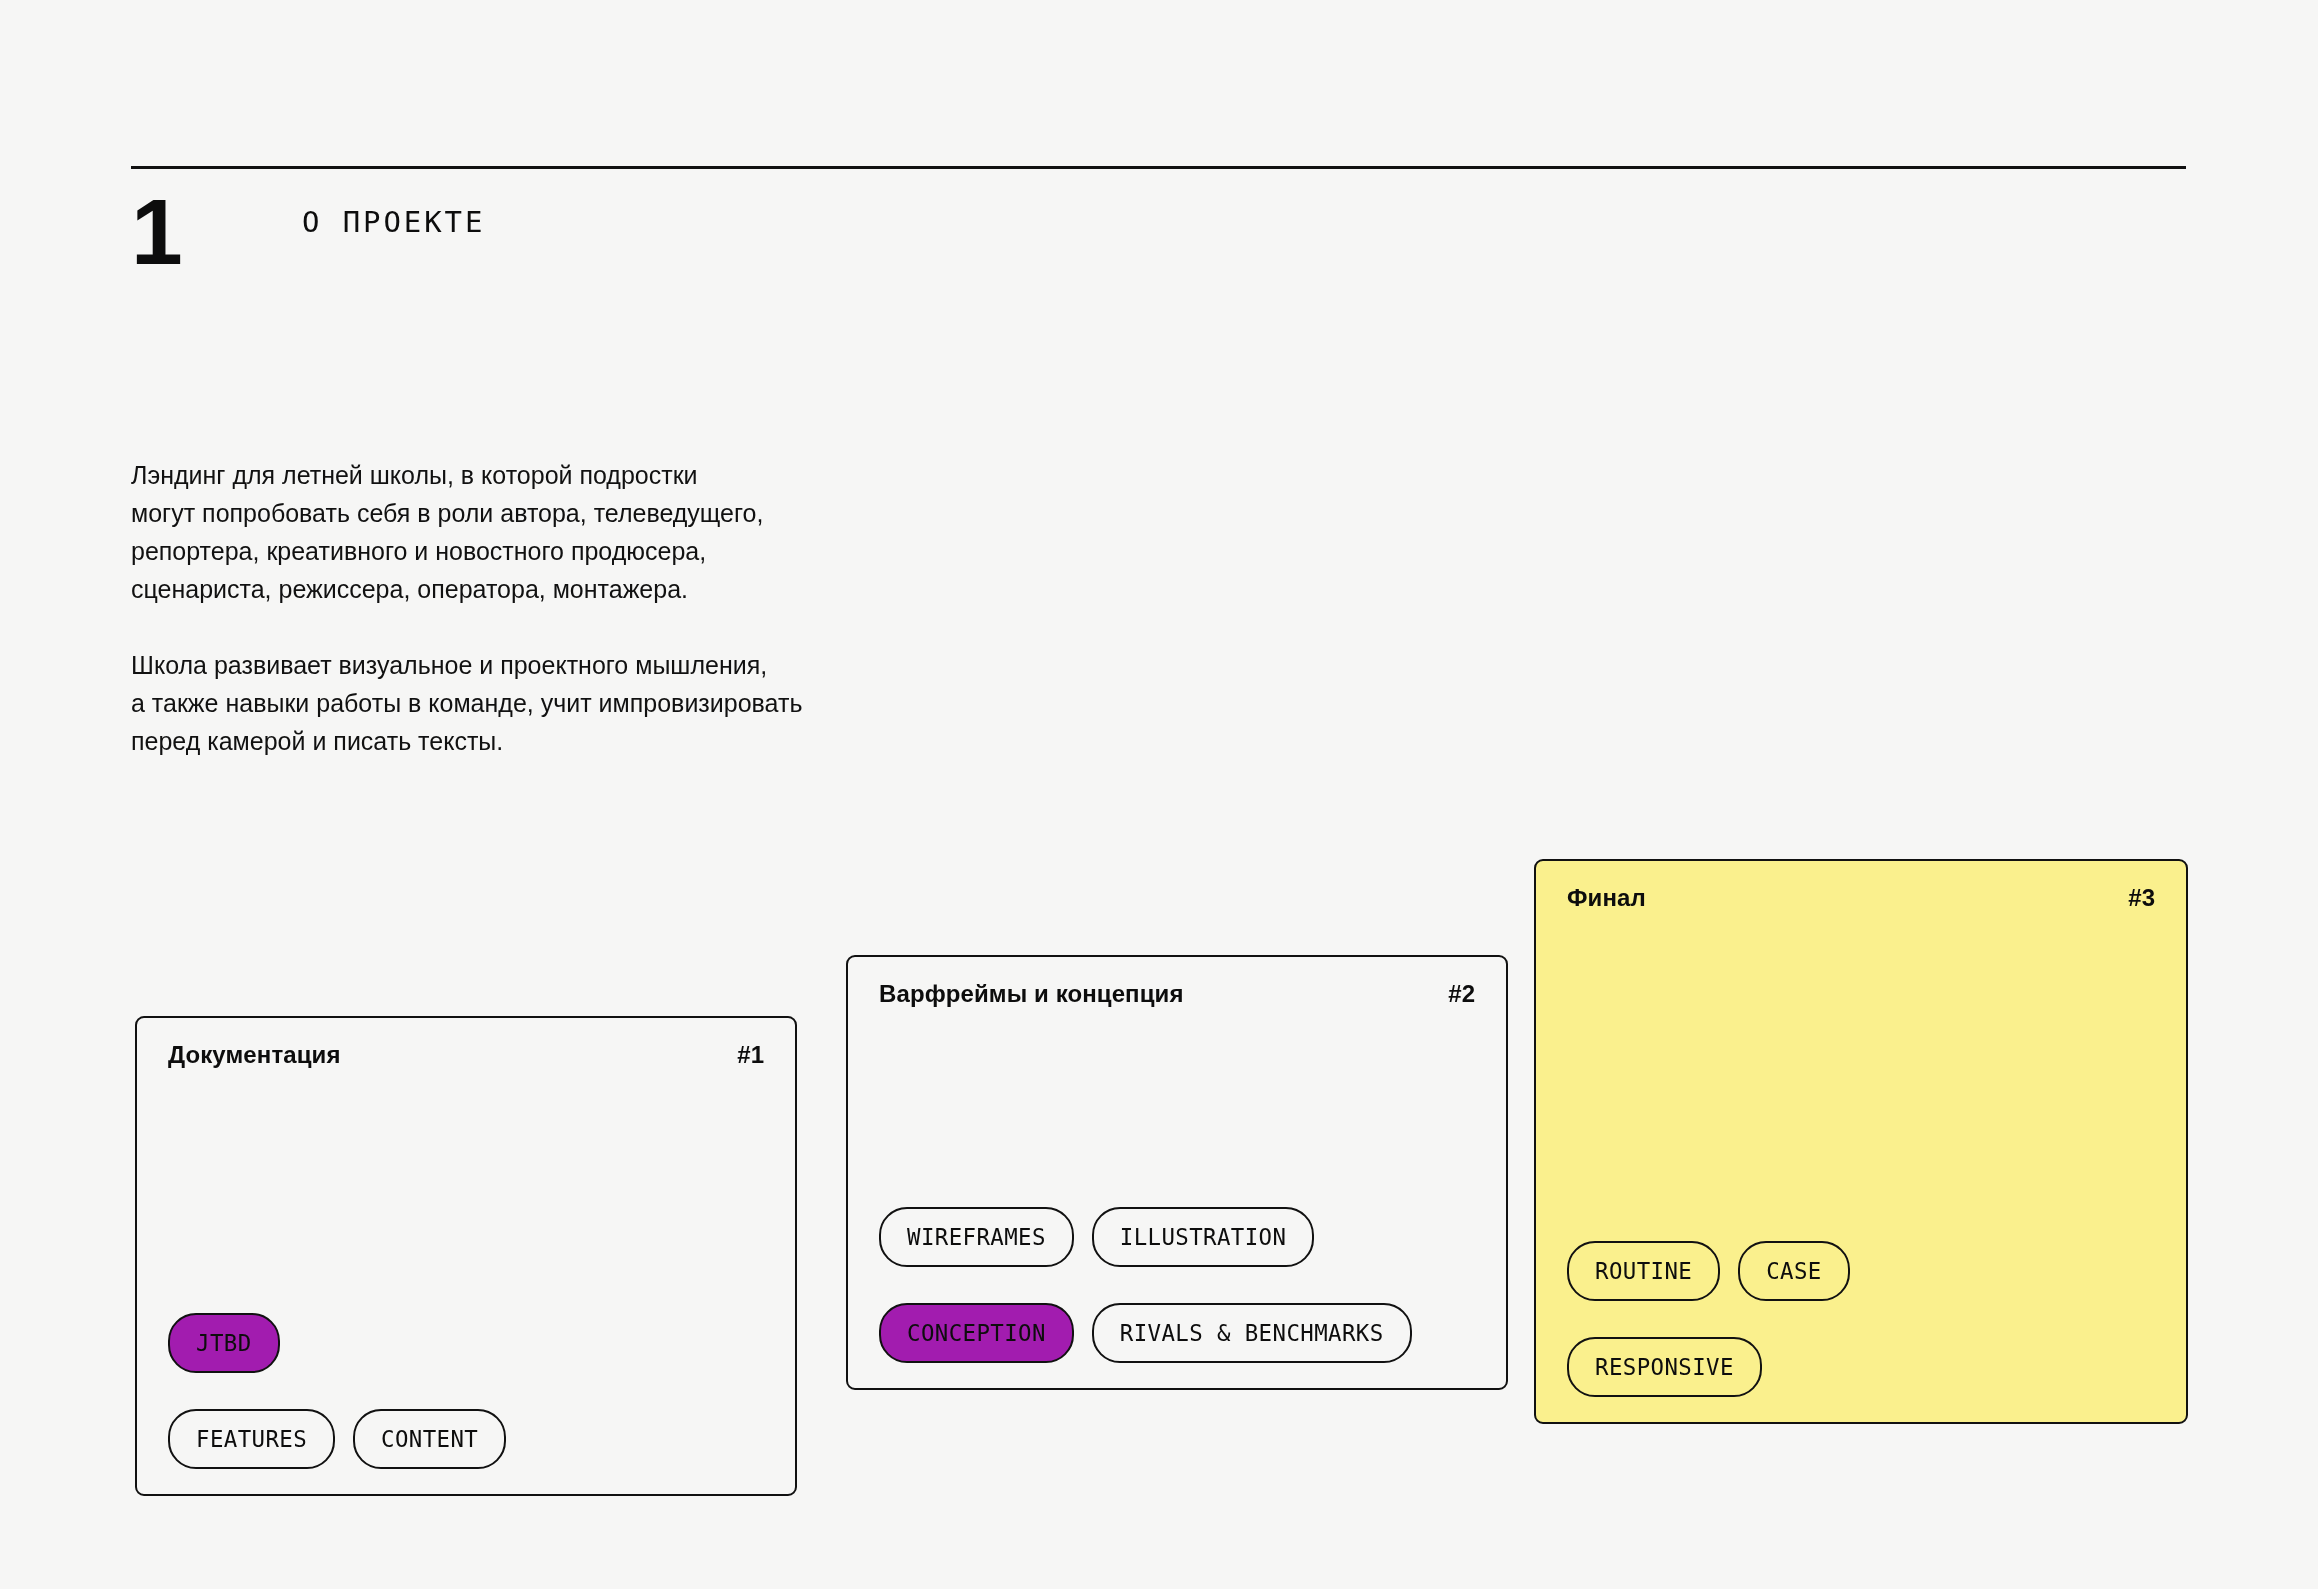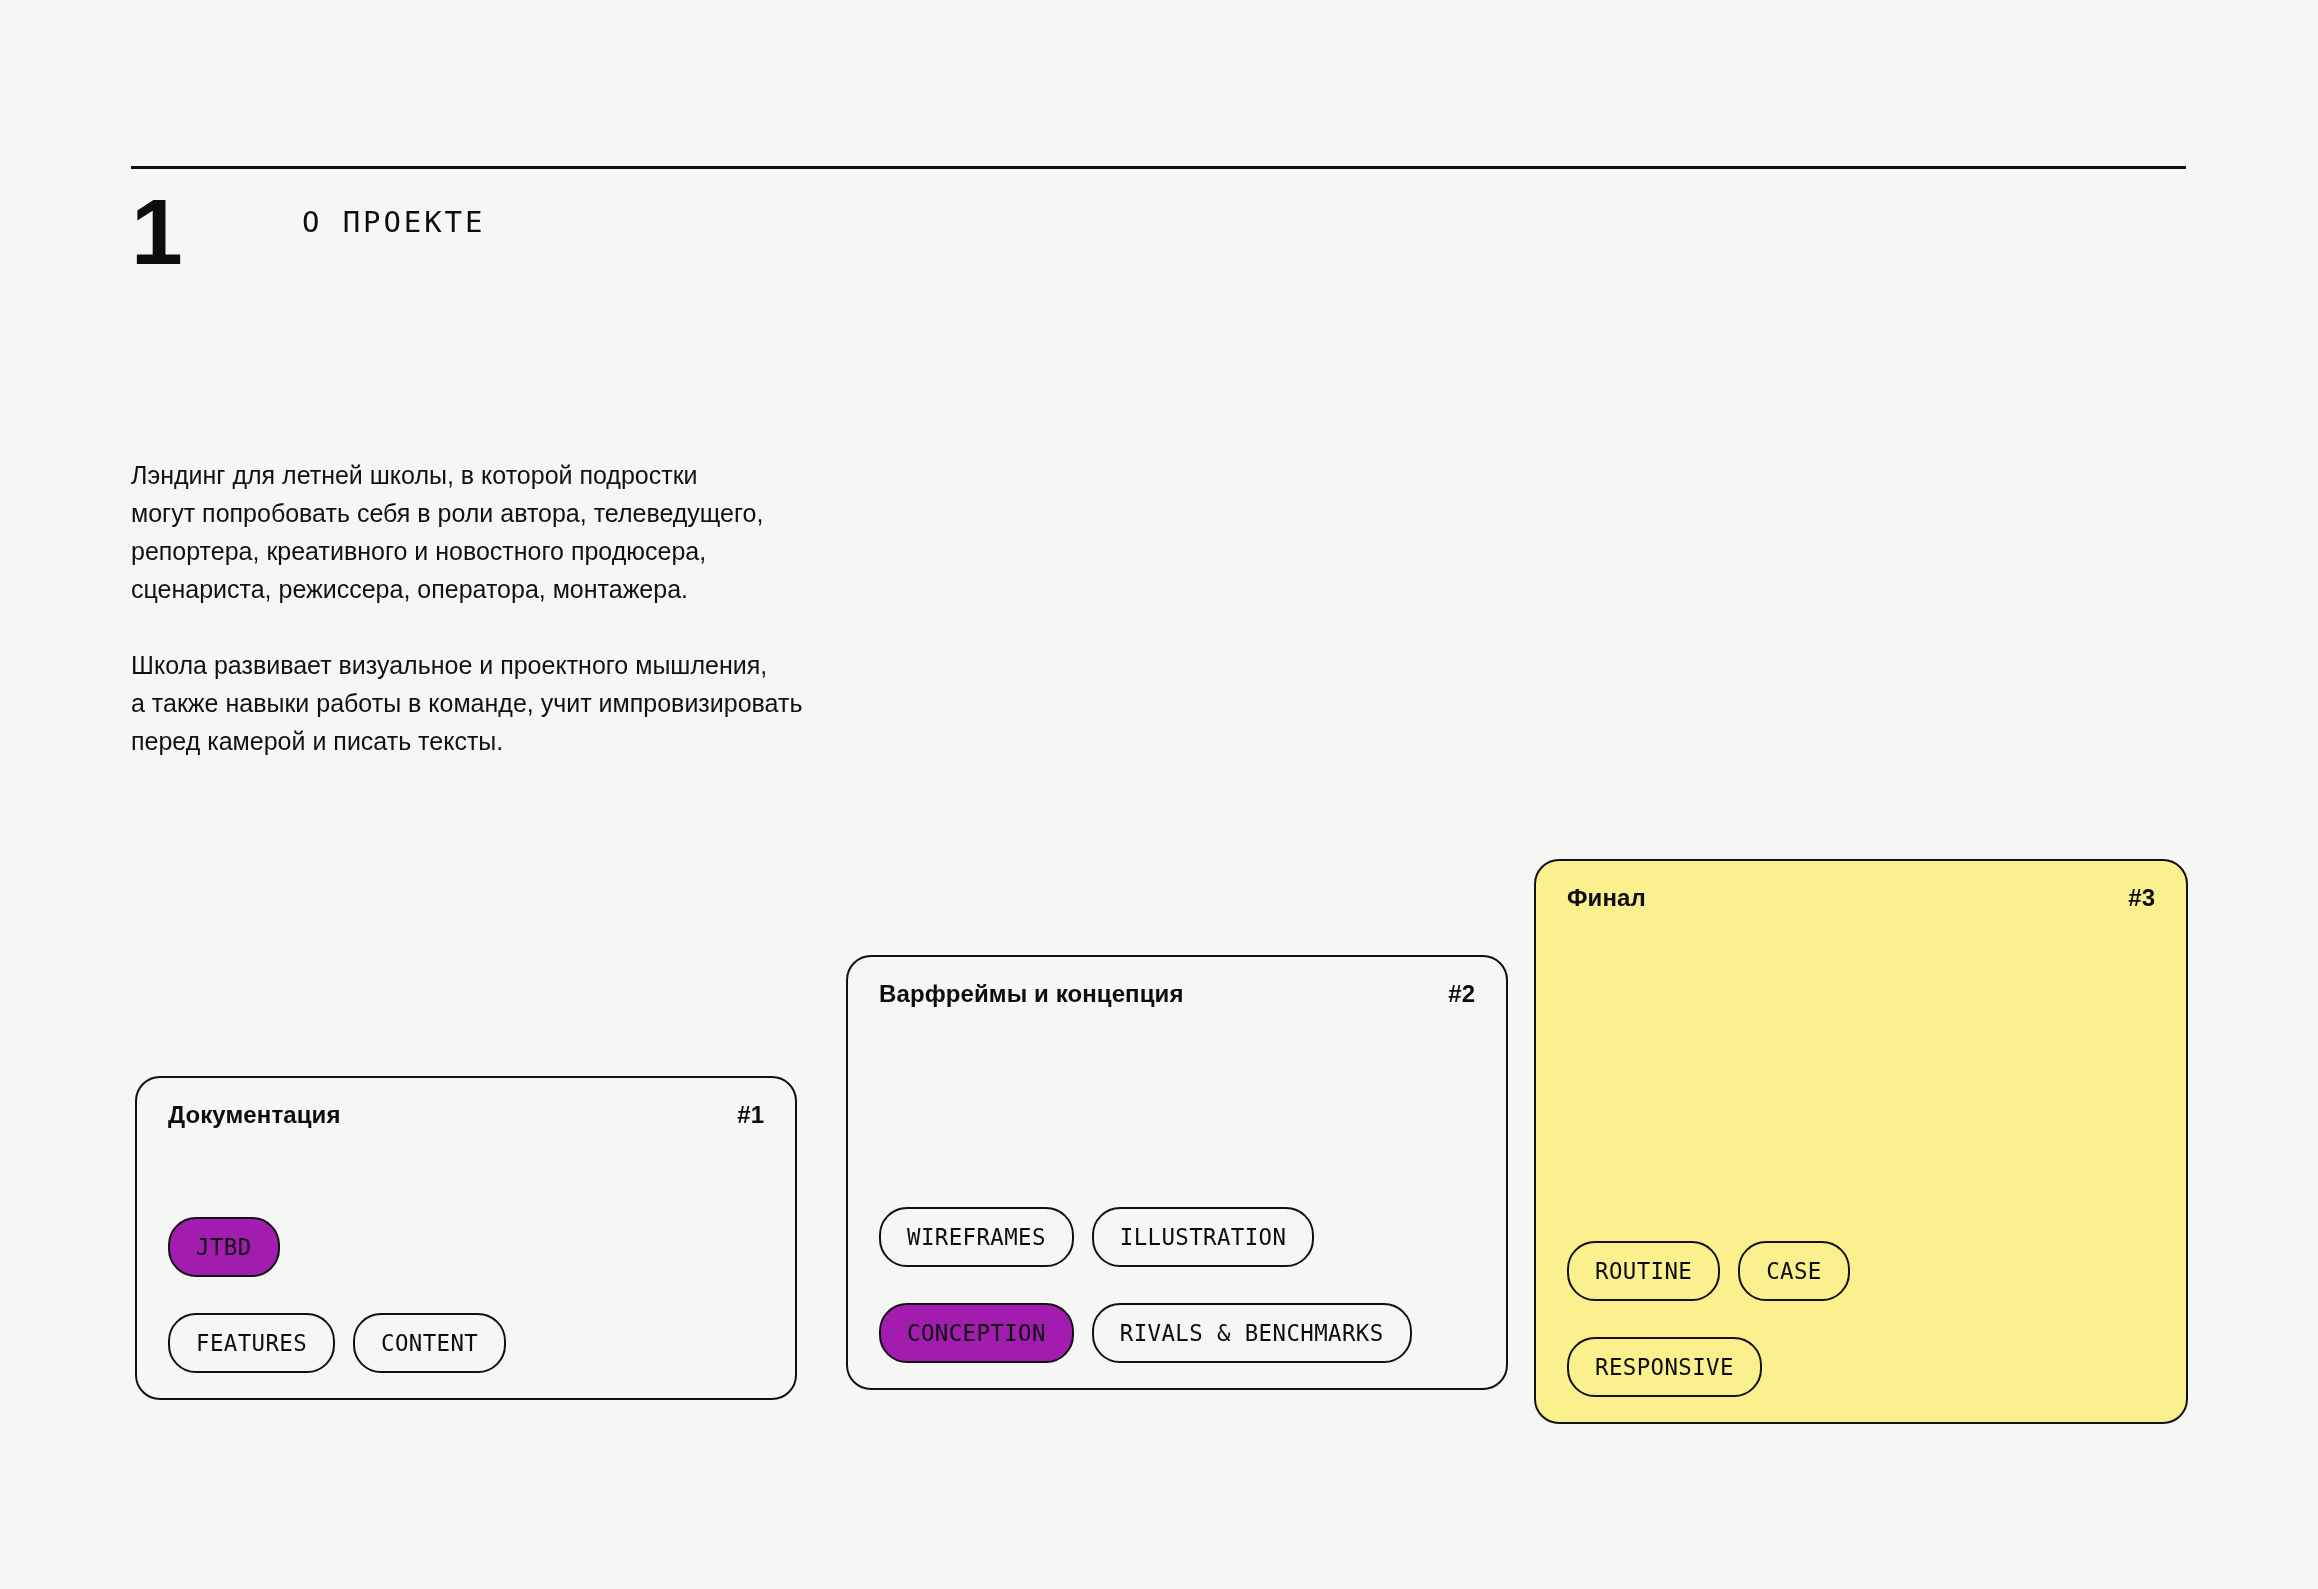--- a/index.html
+++ b/index.html
@@ -72,21 +72,21 @@
   }
   .intro p + p {
     margin-top: 38px;
   }
 
   
   .card {
     position: absolute;
     box-sizing: border-box;
     border: 2.5px solid #111111;
-    border-radius: 25px;
+    border-radius: 9px;
     background: #f6f6f5;
   }
   .card.accent {
     background: #faf08d;
   }
 
   .card-head {
     position: absolute;
     left: 31px;
     right: 31px;
@@ -134,23 +134,23 @@
     color: #0d0d0d;
     white-space: nowrap;
   }
   .pill.pill-accent {
     background: #a21caf;
   }
 
   
   #card-documentation {
     left: 135px;
-    top: 1076px;
+    top: 1016px;
     width: 662px;
-    height: 324px;
+    height: 480px;
   }
   
   #card-wireframes {
     left: 846px;
     top: 955px;
     width: 662px;
     height: 435px;
     text-align: right;
   }
   

